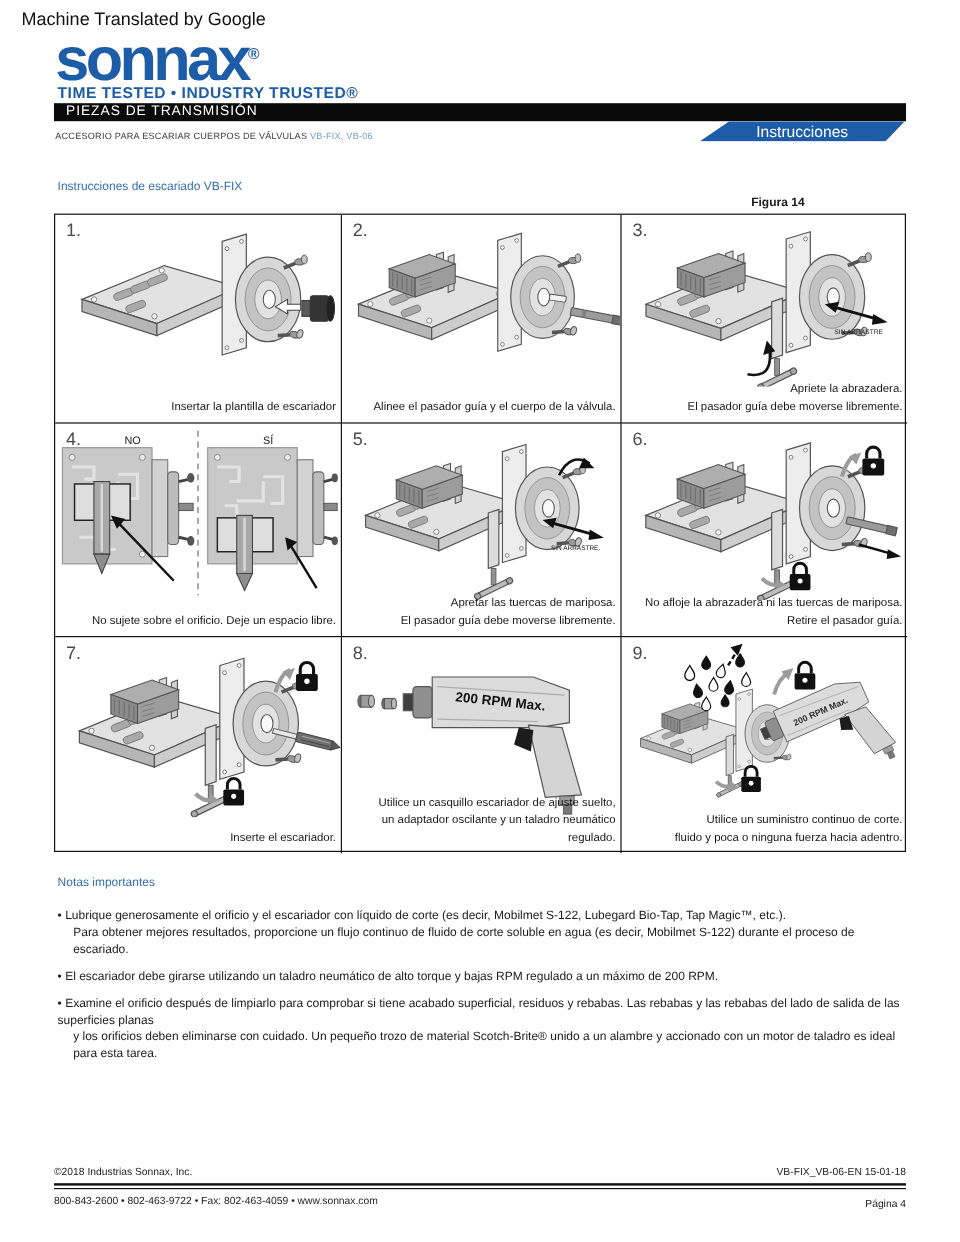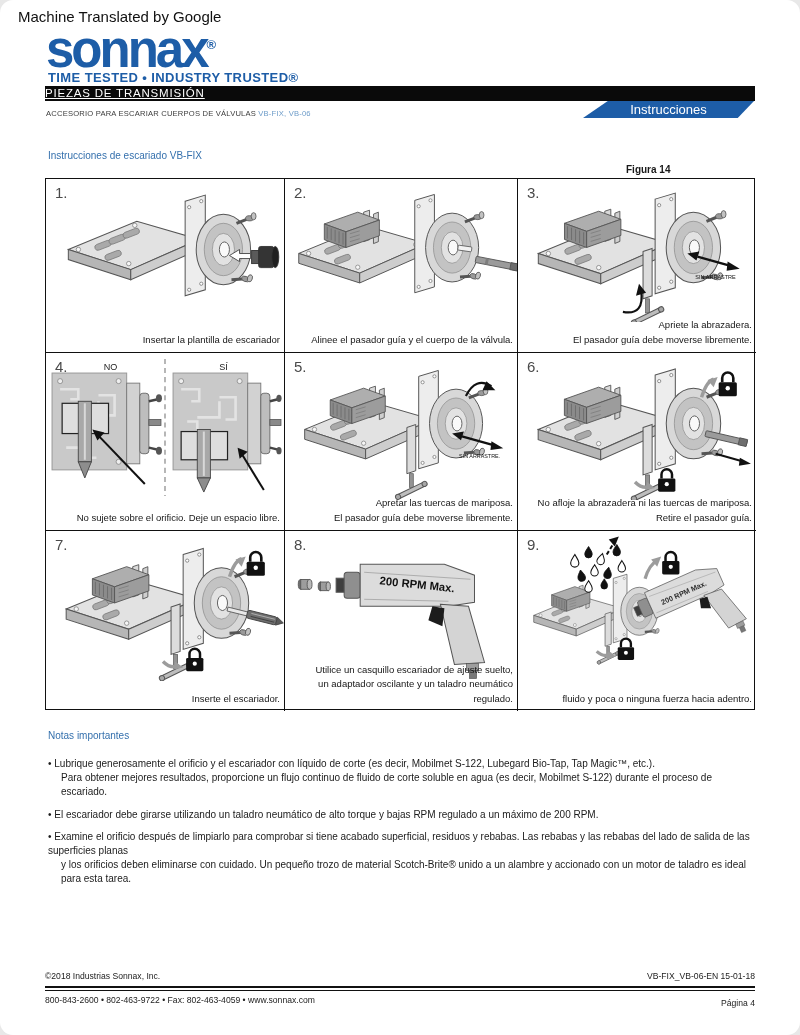--- a/index.html
+++ b/index.html
@@ -1,26 +1,26 @@
 <!DOCTYPE html>
 <html><head>
 <meta charset="utf-8">
 <style>
   html,body{margin:0;padding:0;background:#e8e8e8;}
   .page{position:relative;width:800px;height:1035px;background:#fff;margin:0 auto;
-        font-family:"Liberation Sans",sans-serif;color:#1a1a1a;overflow:hidden;border-radius:13px;}
+        font-family:"Liberation Sans",sans-serif;color:#1a1a1a;overflow:hidden;}
   
   .mt-note{position:absolute;left:18px;top:8px;font-size:15px;color:#111;}
   .logo{position:absolute;left:46px;top:24px;line-height:1;}
   .logo .word{font-size:51px;font-weight:bold;letter-spacing:-3px;color:#1d5da7;margin-top:12px;}
   .logo .reg{font-size:13px;font-weight:bold;color:#1d5da7;vertical-align:18px;letter-spacing:0;}
   .tagline{position:absolute;left:48px;top:70px;font-size:13px;font-weight:bold;color:#1d5da7;letter-spacing:.4px;}
   .divbar{position:absolute;left:45px;top:86px;width:710px;height:15px;background:#0a0a0a;
           color:#fff;font-size:11.5px;letter-spacing:.8px;line-height:15px;padding-left:0;}
-  .divbar span{text-decoration:underline;}
+  .divbar span{padding-left:10px;}
   .subtitle{position:absolute;left:46px;top:109px;font-size:7.6px;color:#3c3c3c;letter-spacing:.2px;}
   .subtitle .links{color:#6d9cc9;}
   .instr-tab{position:absolute;left:583px;top:101px;width:171px;height:17px;background:#1d5da7;
              clip-path:polygon(14.5% 0,100% 0,90.5% 100%,0 100%);
              color:#fff;font-size:13px;display:flex;align-items:center;justify-content:center;}
   .sec-title{position:absolute;left:48px;top:150px;font-size:10px;color:#3470ad;}
   .fig-label{position:absolute;left:626px;top:164px;width:82px;text-align:left;font-size:10px;color:#1a1a1a;font-weight:bold;}
   
   .grid{position:absolute;left:45px;top:178px;width:710px;height:532px;
         display:grid;grid-template-columns:239px 233px 238px;grid-template-rows:174px 178px 180px;
@@ -397,20 +397,21 @@
           <text x="78" y="50" font-size="11" font-weight="bold" fill="#2e2e2e" text-anchor="middle">200 RPM Max.</text>
         </g>
         <path d="M126,44 q4,-14 12,-18" fill="none" stroke="#9c9c9c" stroke-width="3.2"></path>
         <polygon points="142,22 132,25 138,32" fill="#9c9c9c"></polygon>
         <use href="#g-padlock" transform="translate(142,16) scale(0.95)"></use>
         <path d="M78,116 q8,7 15,2" fill="none" stroke="#9c9c9c" stroke-width="3.2"></path>
         <polygon points="97,121 89,116 88,124" fill="#9c9c9c"></polygon>
         <use href="#g-padlock" transform="translate(98,102) scale(0.9)"></use>
       </svg>
       <div class="caption">
+        <div class="ln">Utilice un suministro continuo de corte.</div>
         <div class="ln">fluido y poca o ninguna fuerza hacia adentro.</div>
       </div>
     </div>
 
   </div>
 
   <div class="notes-title">Notas importantes</div>
   <div class="notes">
     <div class="sp1"></div>
     <div class="bullet">

